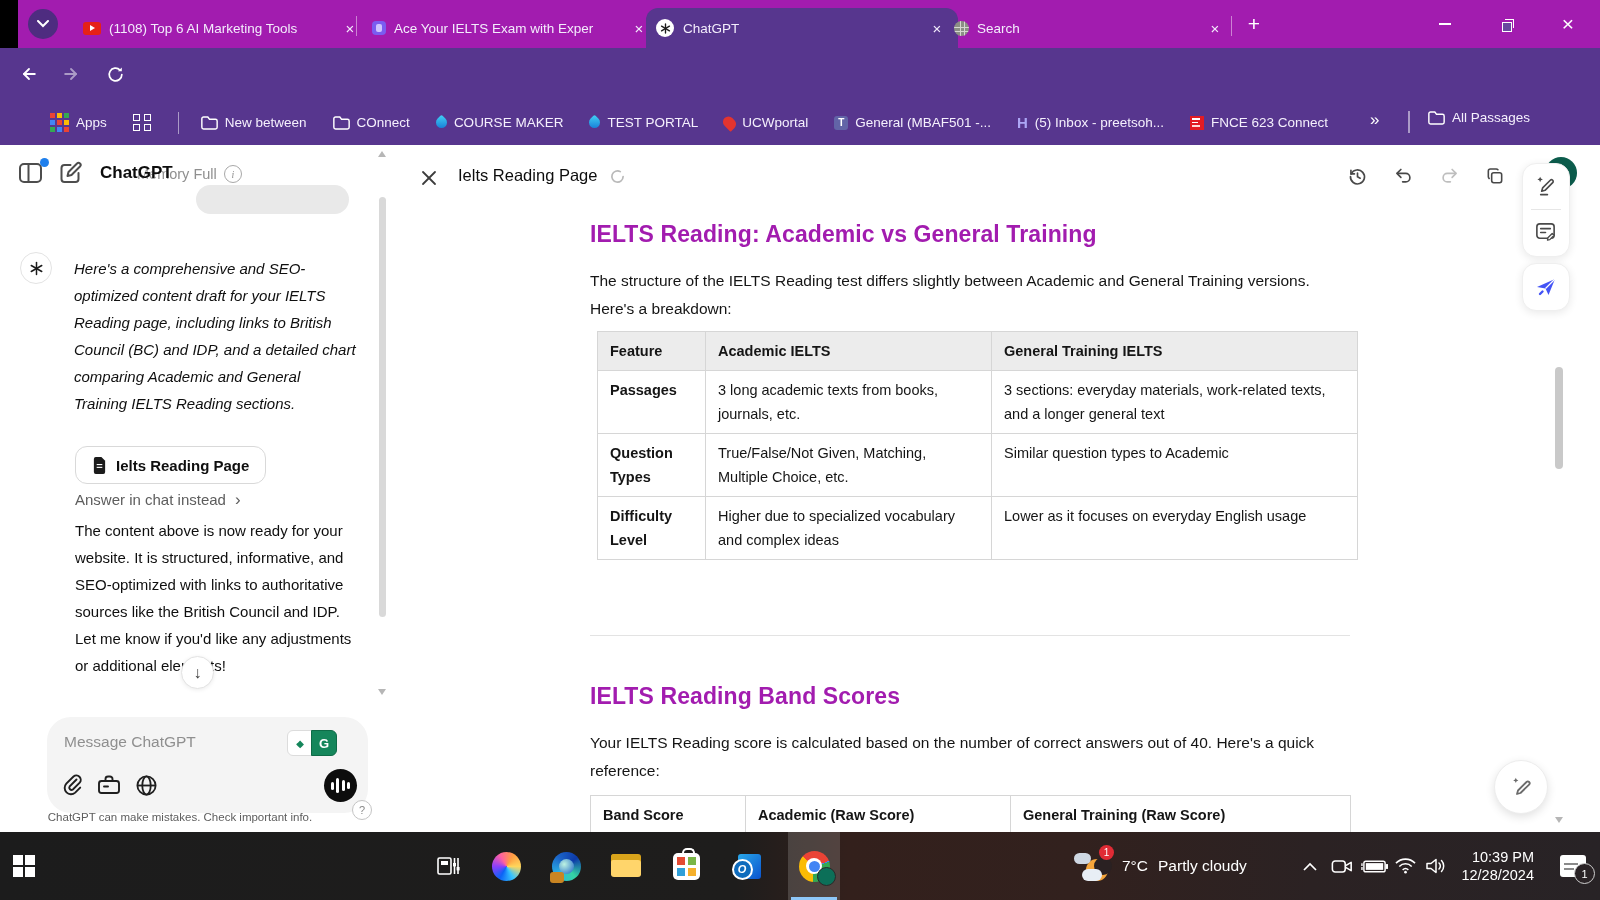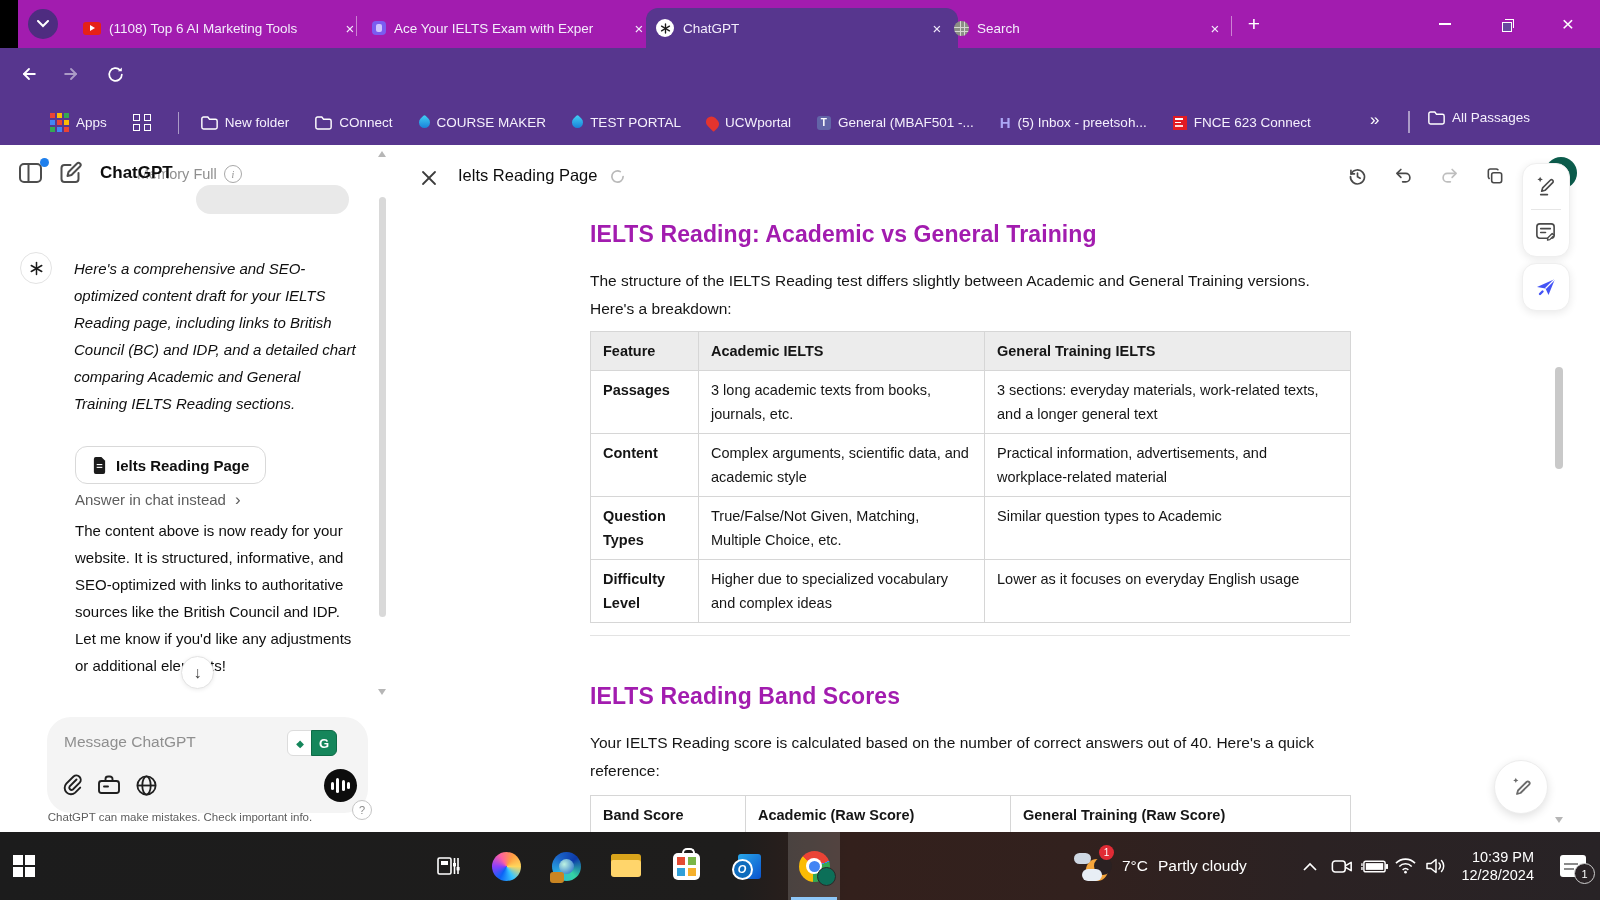--- a/index.html
+++ b/index.html
@@ -230,21 +230,21 @@
         <i style="border:1.6px solid #fff;width:5px;height:5px;"></i>
           <i style="border:1.6px solid #fff;width:5px;height:5px;"></i>
       </span>
     </div>
     <span style="width:1px;height:22px;background:rgba(255,255,255,.5);margin-right:22px;"></span>
 
     <div class="bm">
       <svg width="17" height="14" viewBox="0 0 20 16">
           <path d="M1 3 a2 2 0 0 1 2-2 h5 l2 2.5 h7 a2 2 0 0 1 2 2 V13 a2 2 0 0 1-2 2 H3 a2 2 0 0 1-2-2 z" fill="none" stroke="#fff" stroke-width="1.7"></path>
         </svg>
-      <span>New folder</span>
+      <span>New between</span>
     </div>
     <div class="bm">
       <svg width="17" height="14" viewBox="0 0 20 16">
           <path d="M1 3 a2 2 0 0 1 2-2 h5 l2 2.5 h7 a2 2 0 0 1 2 2 V13 a2 2 0 0 1-2 2 H3 a2 2 0 0 1-2-2 z" fill="none" stroke="#fff" stroke-width="1.7"></path>
         </svg>
       <span>COnnect</span>
     </div>
     <div class="bm">
       <span style="width:11px;height:11px;border-radius:2px 7px 7px 7px;transform:rotate(45deg);background:linear-gradient(135deg,#43d2f5,#1273d4);"></span>
       <span>COURSE MAKER</span>
@@ -464,43 +464,38 @@
             <path d="M3 12 L21 4 L14.5 20 L11.5 13.5 Z" fill="#4353f5"></path>
             <path d="M11.5 13.5 L21 4" stroke="#fff" stroke-width="1.2"></path>
             <path d="M8.5 16.5 L6 19" stroke="#4353f5" stroke-width="2.4" stroke-linecap="round"></path>
           </svg>
       </div>
 
       <div class="abs doc" style="left:202px;top:0;width:760px;">
         <h1 class="abs" style="left:0;top:76px;width:760px;">IELTS Reading: Academic vs General Training</h1>
         <p class="abs" style="left:0;top:122px;width:760px;">The structure of the IELTS Reading test differs slightly between Academic and General Training versions. Here's a breakdown:</p>
 
-        <table class="dt abs" style="left:0;top:186px;padding-left:41px;">
+        <table class="dt abs" style="left:7px;top:186px;padding-left:41px;">
           <colgroup>
               <col style="width:108px;">
               <col style="width:286px;">
               <col style="width:366px;">
             </colgroup>
           <tbody>
               <tr>
             <th>Feature</th>
             <th>Academic IELTS</th>
             <th>General Training IELTS</th>
           </tr>
           <tr>
             <td class="lbl">Passages</td>
             <td>3 long academic texts from books, journals, etc.</td>
             <td>3 sections: everyday materials, work-related texts, and a longer general text</td>
           </tr>
           <tr>
-            <td class="lbl">Content</td>
-            <td>Complex arguments, scientific data, and academic style</td>
-            <td>Practical information, advertisements, and workplace-related material</td>
-          </tr>
-          <tr>
             <td class="lbl">Question Types</td>
             <td>True/False/Not Given, Matching, Multiple Choice, etc.</td>
             <td>Similar question types to Academic</td>
           </tr>
           <tr>
             <td class="lbl">Difficulty Level</td>
             <td>Higher due to specialized vocabulary and complex ideas</td>
             <td>Lower as it focuses on everyday English usage</td>
           </tr>
         </tbody>

